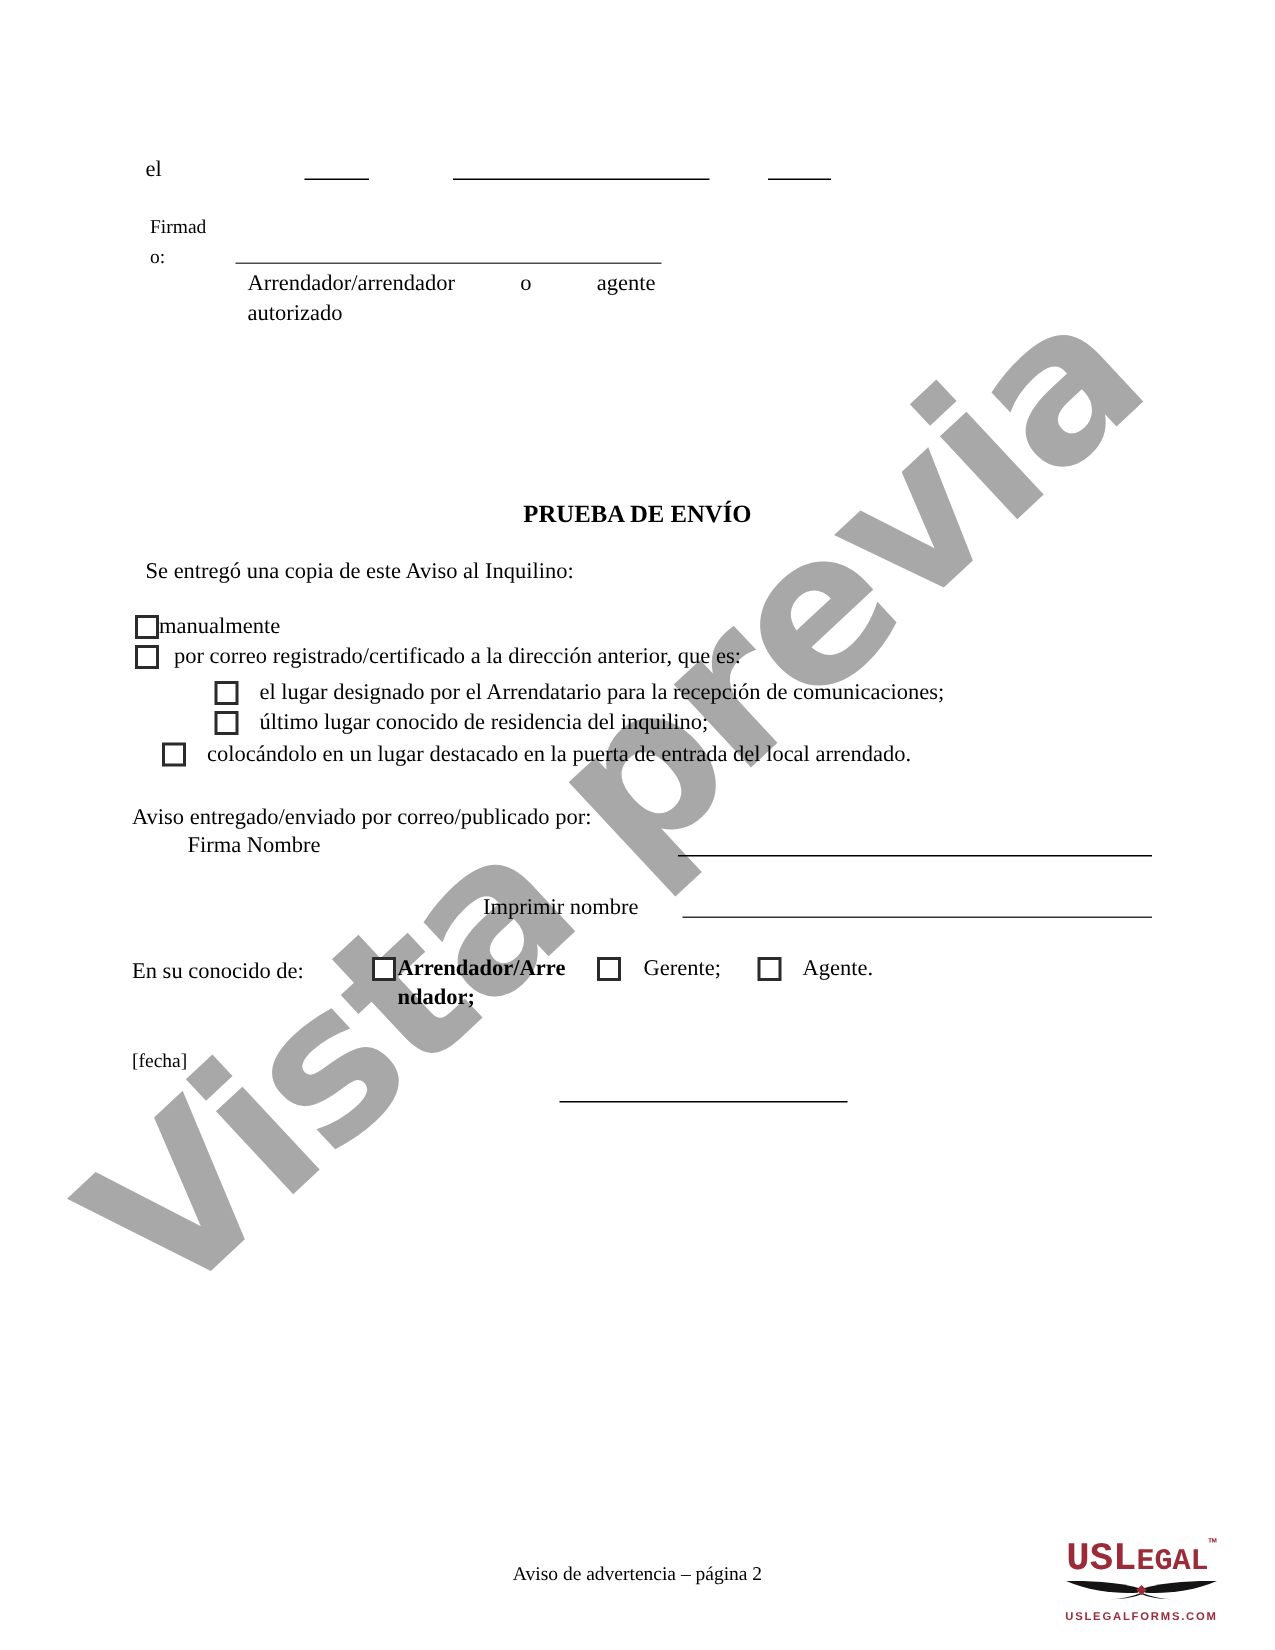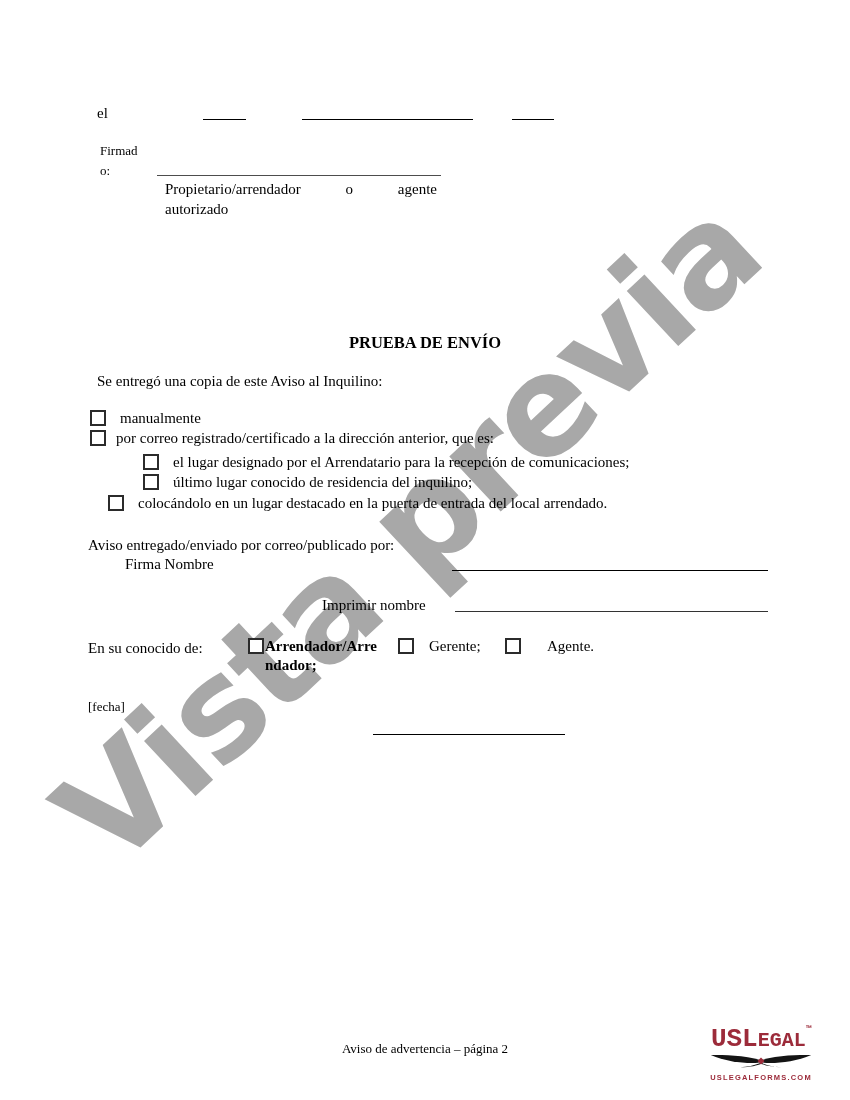--- a/index.html
+++ b/index.html
@@ -46,32 +46,32 @@
     <div class="abs blank" style="left:302px;top:104px;width:171px;"></div>
     <div class="abs blank" style="left:512px;top:104px;width:42px;"></div>
 
     <div class="abs two-line" style="left:100px;top:141px;">
       <div>Firmad</div>
       <div>o:</div>
     </div>
     <div class="abs blank gray" style="left:157px;top:160px;width:284px;"></div>
     <div class="abs" style="left:165px;top:179px;">
       <div class="caption-line1">
-        <span>Propietario/arrendador</span>
+        <span>Arrendador/arrendador</span>
         <span>o</span>
         <span>agente</span>
       </div>
       <div class="txt">autorizado</div>
     </div>
 
     <div class="abs title">PRUEBA DE ENVÍO</div>
 
     <div class="abs txt" style="left:97px;top:371px;">Se entregó una copia de este Aviso al Inquilino:</div>
 
-    <div class="abs cbrow" style="left:90px;top:409px;gap:14px;">
+    <div class="abs cbrow" style="left:90px;top:409px;">
       <span class="cbox"></span>
       <span class="cblabel">manualmente</span>
     </div>
     <div class="abs cbrow" style="left:90px;top:429px;gap:10px;">
       <span class="cbox"></span>
       <span class="cblabel">por correo registrado/certificado a la dirección anterior, que es:</span>
     </div>
     <div class="abs cbrow" style="left:143px;top:453px;gap:14px;">
       <span class="cbox"></span>
       <span class="cblabel">el lugar designado por el Arrendatario para la recepción de comunicaciones;</span>
@@ -97,21 +97,21 @@
       <span class="cbox"></span>
       <span class="cblabel">
         <span style="display:block;">Arrendador/Arre</span>
         <span style="display:block;">ndador;</span>
       </span>
     </div>
     <div class="abs cbrow" style="left:398px;top:637px;gap:15px;">
       <span class="cbox"></span>
       <span class="cblabel">Gerente;</span>
     </div>
-    <div class="abs cbrow" style="left:505px;top:637px;gap:26px;">
+    <div class="abs cbrow" style="left:505px;top:637px;gap:14px;">
       <span class="cbox"></span>
       <span class="cblabel">Agente.</span>
     </div>
 
     <div class="abs two-line" style="left:88px;top:697px;">
       <div>[fecha]</div>
     </div>
     <div class="abs blank" style="left:373px;top:719px;width:192px;"></div>
 
     <div class="abs footer">Aviso de advertencia – página 2</div>

